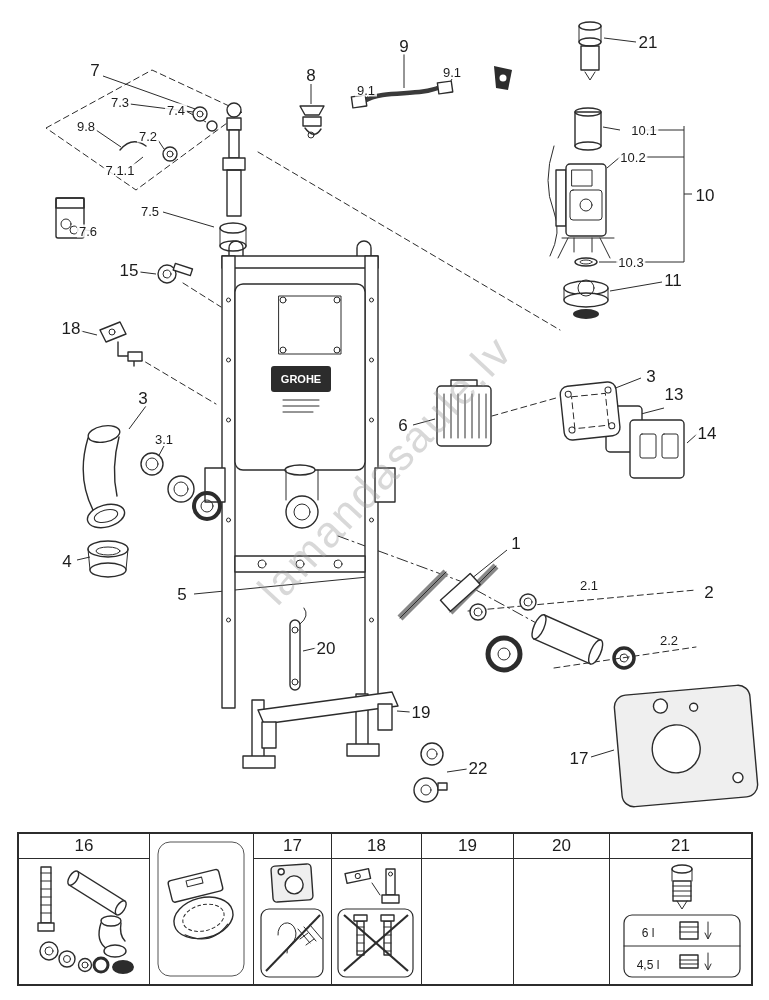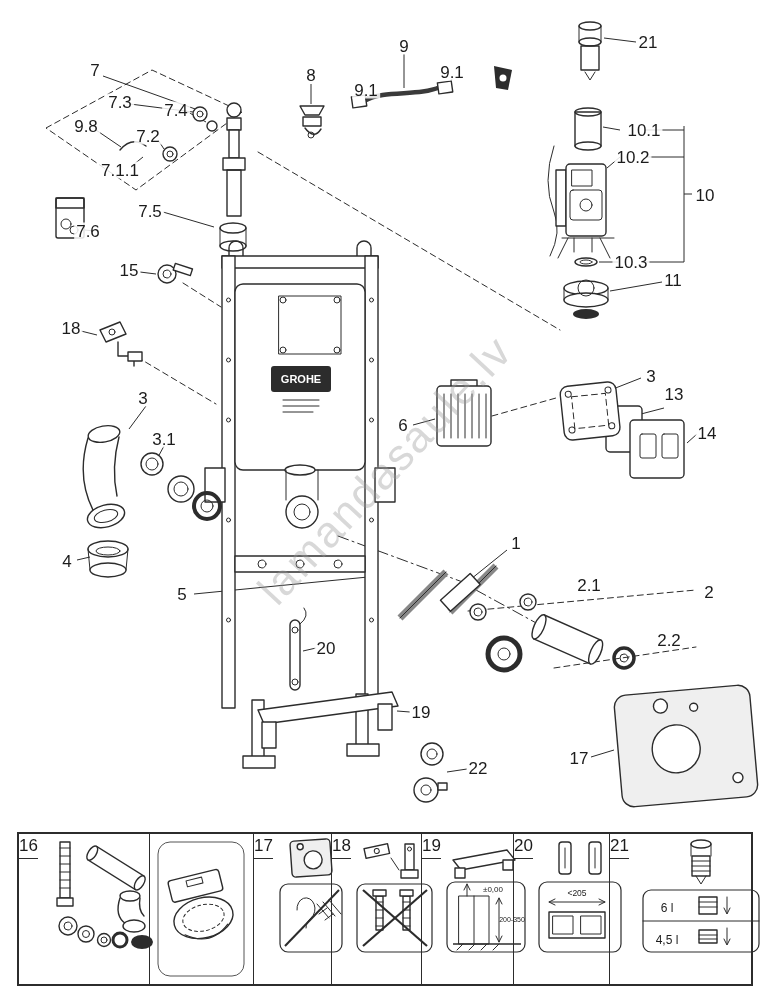--- a/index.html
+++ b/index.html
@@ -16,24 +16,24 @@
   .dash{stroke-dasharray:6 4;stroke-width:1}
   .dd{stroke-dasharray:11 4 2 4;stroke-width:1}
   .lead{stroke:#2c2c2c;stroke-width:1;fill:none}
   .watermark{position:absolute;left:385px;top:470px;z-index:2;pointer-events:none;
      transform:translate(-50%,-50%) rotate(-47deg);
      font-size:44px;letter-spacing:2px;color:#9a9a9a;opacity:.38;white-space:nowrap}
   .labels{position:absolute;inset:0;z-index:3}
   .labels span{position:absolute;transform:translate(-50%,-50%);line-height:1;
      background:rgba(255,255,255,.85);padding:0 2px;white-space:nowrap}
   .co{font-size:17px}
-  .cos{font-size:17px}
+  .cos{font-size:13px}
   .ptable{position:absolute;left:17px;top:832px;width:736px;height:154px;z-index:3;
      border:2px solid #2c2c2c;background:#fff;display:flex}
-  .pcol{position:relative;border-left:1.5px solid #2c2c2c;display:flex;flex-direction:row}
+  .pcol{position:relative;border-left:1.5px solid #2c2c2c;display:flex;flex-direction:column}
   .pcol:first-child{border-left:none}
   .phdr{height:25px;border-bottom:1.5px solid #2c2c2c;display:flex;align-items:center;
      justify-content:center;font-size:17px}
   .pbody{flex:1;position:relative}
   .pbody svg{position:absolute;left:0;top:0}
 </style>
 </head>
 <body>
 
 <svg class="diagram" width="769" height="830" viewBox="0 0 769 830">
@@ -449,57 +449,24 @@
         <rect x="49" y="56" width="13" height="6" class="ln w"></rect>
         <path d="M52,68 h7 M52,76 h7 M52,84 h7 M52,92 h7" class="ln tn"></path>
         <line x1="12" y1="56" x2="76" y2="112" stroke="#2c2c2c" stroke-width="2.2"></line>
         <line x1="76" y1="56" x2="12" y2="112" stroke="#2c2c2c" stroke-width="2.2"></line>
       </svg>
     </div>
   </div>
 
   <div class="pcol" style="width:92px">
     <div class="phdr">19</div>
-    <div class="pbody">
-      <svg width="89" height="125" viewBox="0 0 89 125">
-        <path d="M12,26 L66,16 L74,26 L20,36 Z" class="ln w"></path>
-        <rect x="14" y="34" width="10" height="10" class="ln w"></rect>
-        <rect x="62" y="26" width="10" height="10" class="ln w"></rect>
-        <rect x="6" y="48" width="78" height="70" rx="8" stroke="#2c2c2c" stroke-width="1.2" fill="none"></rect>
-        <rect x="18" y="62" width="30" height="48" class="ln tn"></rect>
-        <line x1="33" y1="62" x2="33" y2="110" class="ln tn"></line>
-        <line x1="12" y1="110" x2="80" y2="110" stroke="#2c2c2c" stroke-width="1.5"></line>
-        <path d="M16,116 l6,-6 M28,116 l6,-6 M40,116 l6,-6 M52,116 l6,-6" class="ln tn"></path>
-        <line x1="26" y1="62" x2="26" y2="50" class="ln tn"></line>
-        <path d="M23,56 l3,-6 l3,6" class="ln tn"></path>
-        <text x="52" y="58" text-anchor="middle" font-size="8" fill="#1c1c1c">±0,00</text>
-        <line x1="58" y1="64" x2="58" y2="108" class="ln tn"></line>
-        <path d="M55,70 l3,-6 l3,6 M55,102 l3,6 l3,-6" class="ln tn"></path>
-        <text x="71" y="88" text-anchor="middle" font-size="7" fill="#1c1c1c">200-350</text>
-      </svg>
-    </div>
   </div>
 
   <div class="pcol" style="width:96px">
     <div class="phdr">20</div>
-    <div class="pbody">
-      <svg width="93" height="125" viewBox="0 0 93 125">
-        <rect x="26" y="8" width="12" height="32" rx="3" class="ln w"></rect>
-        <line x1="32" y1="14" x2="32" y2="34" class="ln tn"></line>
-        <rect x="56" y="8" width="12" height="32" rx="3" class="ln w"></rect>
-        <line x1="62" y1="14" x2="62" y2="34" class="ln tn"></line>
-        <rect x="6" y="48" width="82" height="70" rx="8" stroke="#2c2c2c" stroke-width="1.2" fill="none"></rect>
-        <rect x="16" y="78" width="56" height="26" class="ln w"></rect>
-        <rect x="20" y="82" width="20" height="18" class="ln tn"></rect>
-        <rect x="48" y="82" width="20" height="18" class="ln tn"></rect>
-        <line x1="16" y1="68" x2="72" y2="68" class="ln tn"></line>
-        <path d="M22,65 l-6,3 l6,3 M66,65 l6,3 l-6,3" class="ln tn"></path>
-        <text x="44" y="62" text-anchor="middle" font-size="8.5" fill="#1c1c1c">&lt;205</text>
-      </svg>
-    </div>
   </div>
 
   <div class="pcol" style="width:144px;flex:1">
     <div class="phdr">21</div>
     <div class="pbody">
       <svg width="141" height="125" viewBox="0 0 141 125">
         <ellipse cx="72" cy="10" rx="10" ry="4" class="ln w"></ellipse>
         <line x1="62" y1="10" x2="62" y2="22" class="ln tn"></line>
         <line x1="82" y1="10" x2="82" y2="22" class="ln tn"></line>
         <rect x="63" y="22" width="18" height="20" class="ln w"></rect>

